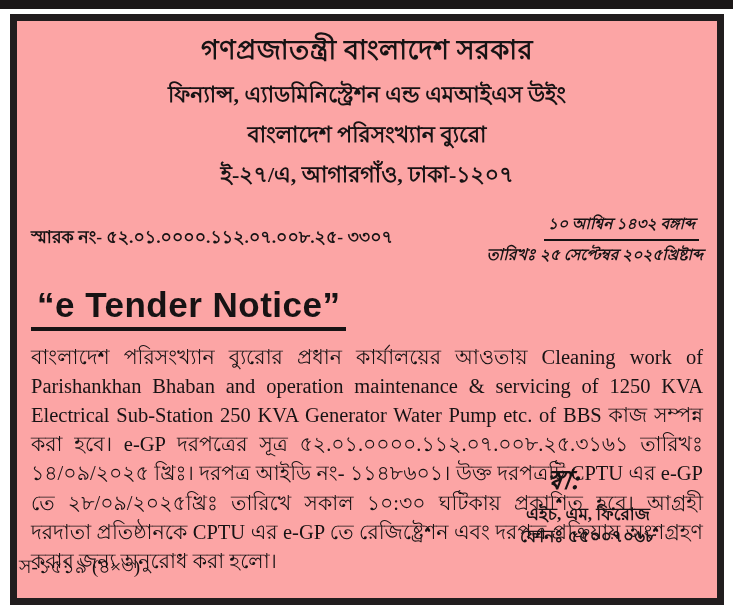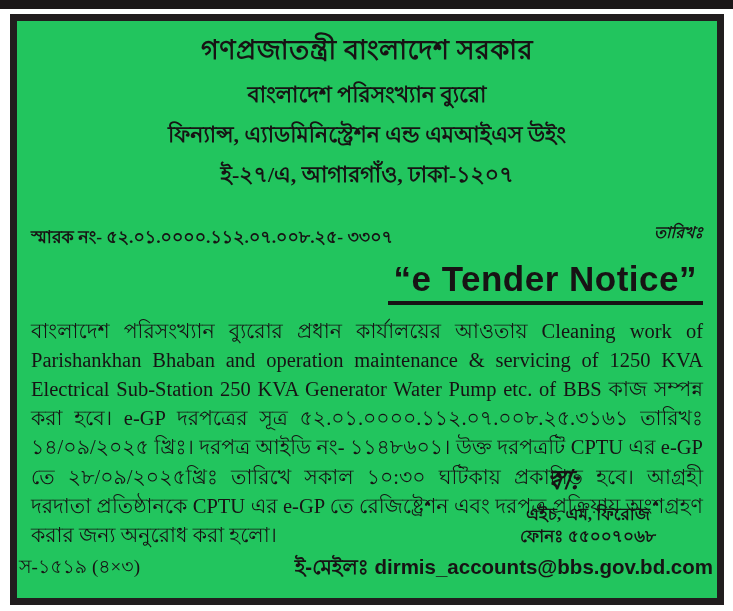--- a/index.html
+++ b/index.html
@@ -13,21 +13,21 @@
   }
   .scan-bar {
     position: absolute; top: 0; left: 0;
     width: 733px; height: 9px;
     background: #1b1718;
   }
   .doc {
     position: absolute;
     left: 10px; top: 14px;
     width: 714px; height: 591px;
-    background: #22c55e;
+    background: #fca5a5;
     border: 7px solid #211d1e;
   }
   .doc-inner { position: relative; width: 100%; height: 100%; padding: 4px 14px; }
 
   .hdr { text-align: center; }
   .hdr-gov   { font-size: 27px; font-weight: 700; letter-spacing: 0.5px; margin-top: 4px; }
   .hdr-line  { font-size: 22px; font-weight: 600; margin-top: 3px; }
   .hdr-site  { font-size: 24px; font-weight: 400; margin-top: 4px; }
   .hdr-site a {
     color: #171314; text-decoration: underline;
@@ -38,21 +38,21 @@
     display: flex; justify-content: space-between; align-items: flex-start;
     margin-top: 18px;
   }
   .memo-no { font-size: 17.5px; font-weight: 700; padding-top: 12px; white-space: nowrap; }
   .date-block { display: flex; align-items: flex-end; font-weight: 700; font-style: italic; }
   .date-label { font-size: 16px; padding-top: 8px; }
   .date-stack { display: flex; flex-direction: column; align-items: center; margin-left: 4px; }
   .date-top { font-size: 15.5px; border-bottom: 2px solid #171314; padding: 0 4px 1px 4px; }
   .date-bottom { font-size: 15.5px; padding-top: 2px; }
 
-  .title-wrap { text-align: right; margin-top: 6px; text-decoration: underline; }
+  .title-wrap { text-align: left; margin-top: 16px; text-decoration: underline; }
   .title {
     display: inline-block;
     font-family: "Liberation Sans", "DejaVu Sans", sans-serif;
     font-size: 35px; font-weight: 700;
     border-bottom: 4px solid #171314;
     padding: 0 6px 2px 6px;
     letter-spacing: 0.5px;
   }
 
   .body-text {
@@ -98,42 +98,45 @@
 </head>
 <body>
 
 <div class="scan-bar"></div>
 
 <div class="doc">
   <div class="doc-inner">
 
     <div class="hdr">
       <div class="hdr-gov">গণপ্রজাতন্ত্রী বাংলাদেশ সরকার</div>
+      <div class="hdr-line">ফিন্যান্স, এ্যাডমিনিস্ট্রেশন এন্ড এমআইএস উইং</div>
       <div class="hdr-line">বাংলাদেশ পরিসংখ্যান ব্যুরো</div>
-      <div class="hdr-line">ফিন্যান্স, এ্যাডমিনিস্ট্রেশন এন্ড এমআইএস উইং</div>
       <div class="hdr-line">ই-২৭/এ, আগারগাঁও, ঢাকা-১২০৭</div>
     </div>
 
     <div class="memo-row">
       <div class="memo-no">স্মারক নং- ৫২.০১.০০০০.১১২.০৭.০০৮.২৫- ৩৩০৭</div>
       <div class="date-block">
         <span class="date-label">তারিখঃ</span>
+        <span class="date-stack">
+          <span class="date-top">১০ আশ্বিন ১৪৩২ বঙ্গাব্দ</span>
+          <span class="date-bottom">২৫ সেপ্টেম্বর ২০২৫খ্রিষ্টাব্দ</span>
+        </span>
       </div>
     </div>
 
     <div class="title-wrap">
       <span class="title">“e Tender Notice”</span>
     </div>
 
     <div class="body-text">বাংলাদেশ পরিসংখ্যান ব্যুরোর প্রধান কার্যালয়ের আওতায় Cleaning work of Parishankhan Bhaban and operation maintenance &amp; servicing of 1250 KVA Electrical Sub-Station 250 KVA Generator Water Pump etc. of BBS কাজ সম্পন্ন করা হবে। e-GP দরপত্রের সূত্র  ৫২.০১.০০০০.১১২.০৭.০০৮.২৫.৩১৬১ তারিখঃ ১৪/০৯/২০২৫ খ্রিঃ। দরপত্র আইডি নং- ১১৪৮৬০১। উক্ত দরপত্রটি CPTU এর e-GP তে ২৮/০৯/২০২৫খ্রিঃ তারিখে সকাল ১০:৩০ ঘটিকায় প্রকাশিত হবে। আগ্রহী দরদাতা প্রতিষ্ঠানকে CPTU এর e-GP তে রেজিষ্ট্রেশন এবং দরপত্র প্রক্রিয়ায় অংশগ্রহণ করার জন্য অনুরোধ করা হলো।</div>
 
     <div class="sig-block">
       <div class="sig-mark">স্বা:</div>
       <div class="sig-name">এইচ, এম, ফিরোজ</div>
       <div class="sig-phone">ফোনঃ ৫৫০০৭০৬৮</div>
     </div>
 
-    <div class="email-line"><span>ই-মেইলঃ </span><a href="#">dirmis_accounts@bbs.gov.bd.com</a></div>
 
     <div class="serial">স-১৫১৯ (৪×৩)</div>
 
   </div>
 </div>
 
 </body></html>

